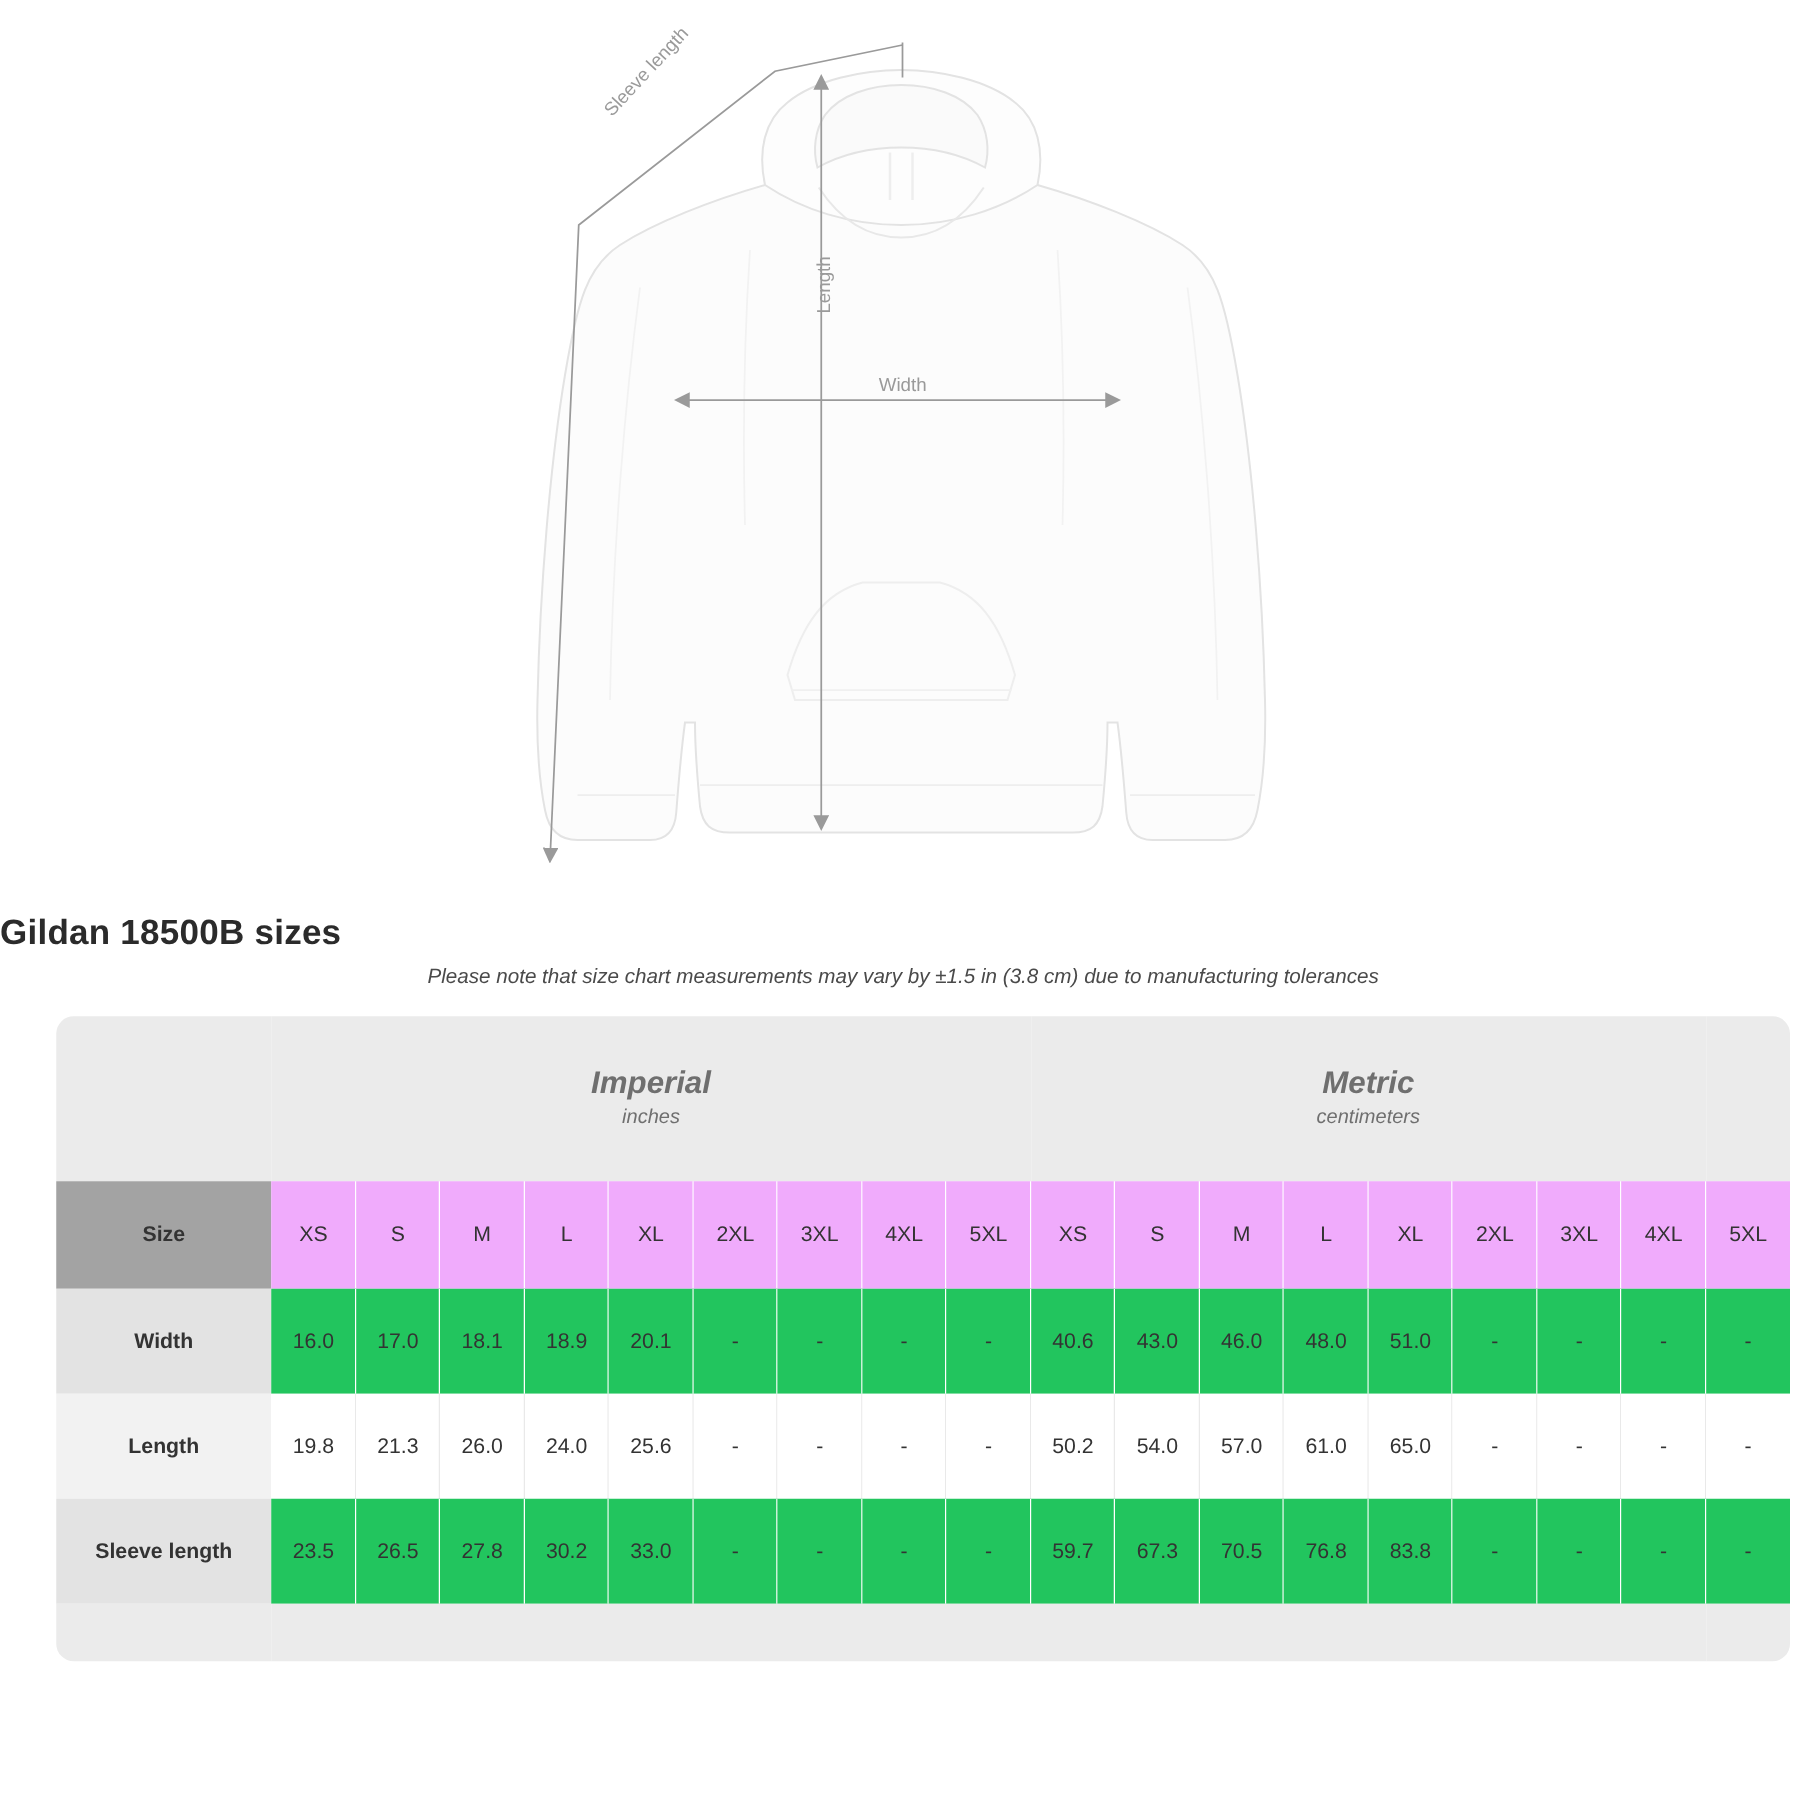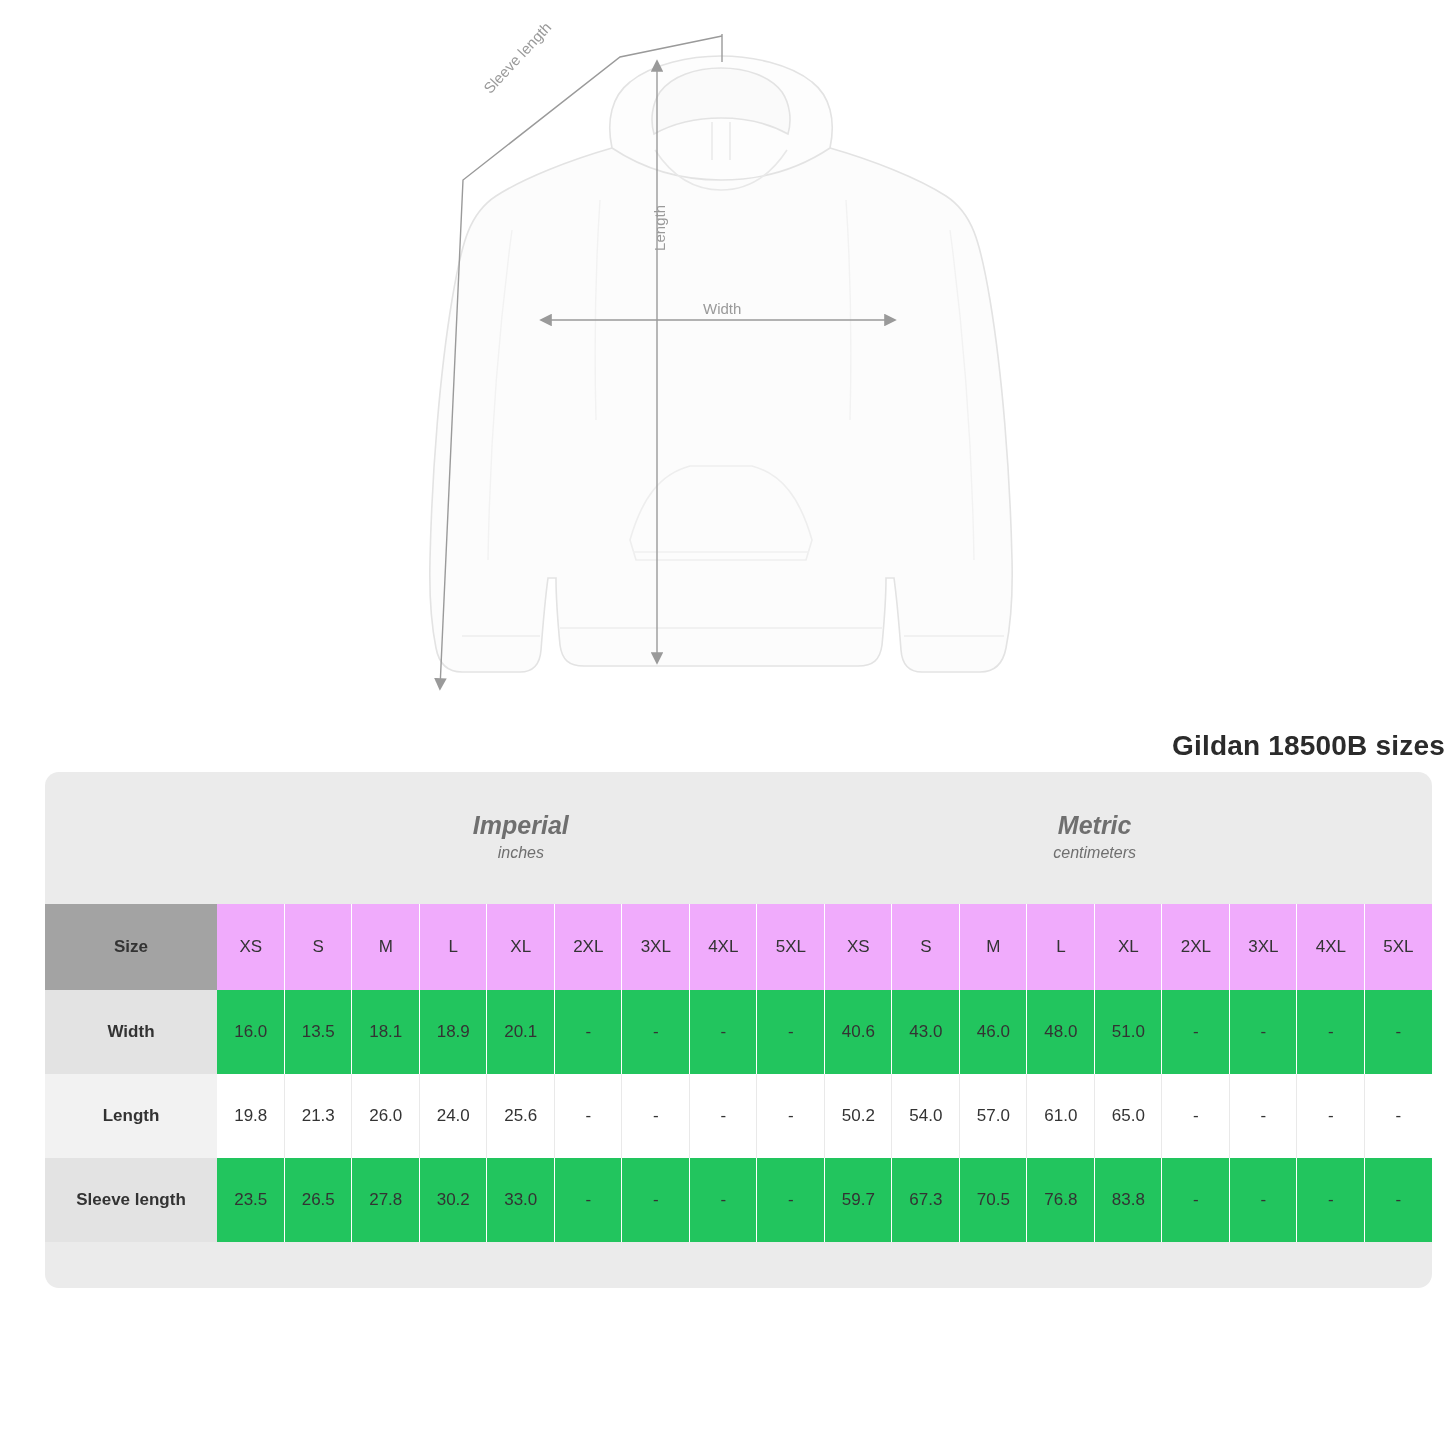--- a/index.html
+++ b/index.html
@@ -48,21 +48,21 @@
   }
   .label-sleeve {
     left: 480px;
     top: 85px;
     transform: rotate(-47deg);
     transform-origin: left top;
   }
 
   
   .chart-title {
-    text-align: right;
+    text-align: left;
     font-size: 28px;
     font-weight: bold;
     color: #2b2b2b;
     margin: 0;
     padding: 0 0 10px 0;
     letter-spacing: .2px;
   }
   .chart-note {
     text-align: center;
     font-size: 16.5px;
@@ -252,20 +252,21 @@
 
       <polyline points="722,36 620,57 463,180 440,688" fill="none" stroke="#9a9a9a" stroke-width="1.4" marker-end="url(#arrowEnd)"></polyline>
     </svg>
 
     <div class="measure-label label-width">Width</div>
     <div class="measure-label label-length">Length</div>
     <div class="measure-label label-sleeve">Sleeve length</div>
   </div>
 
   <h1 class="chart-title">Gildan 18500B sizes</h1>
+  <p class="chart-note">Please note that size chart measurements may vary by ±1.5 in (3.8 cm) due to manufacturing tolerances</p>
 
   <div class="table-wrap">
     <table class="size-table">
       <colgroup>
         <col class="first-col-w">
         <col class="val-col">
           <col class="val-col">
           <col class="val-col">
           <col class="val-col">
           <col class="val-col">
@@ -316,21 +317,21 @@
         <td class="sep">XL</td>
         <td class="sep">2XL</td>
         <td class="sep">3XL</td>
         <td class="sep">4XL</td>
         <td>5XL</td>
       </tr>
 
       <tr class="data-row odd">
         <td class="first-col">Width</td>
         <td class="sep">16.0</td>
-        <td class="sep">13.5</td>
+        <td class="sep">17.0</td>
         <td class="sep">18.1</td>
         <td class="sep">18.9</td>
         <td class="sep">20.1</td>
         <td class="sep">-</td>
         <td class="sep">-</td>
         <td class="sep">-</td>
         <td class="sep">-</td>
         <td class="sep">40.6</td>
         <td class="sep">43.0</td>
         <td class="sep">46.0</td>

